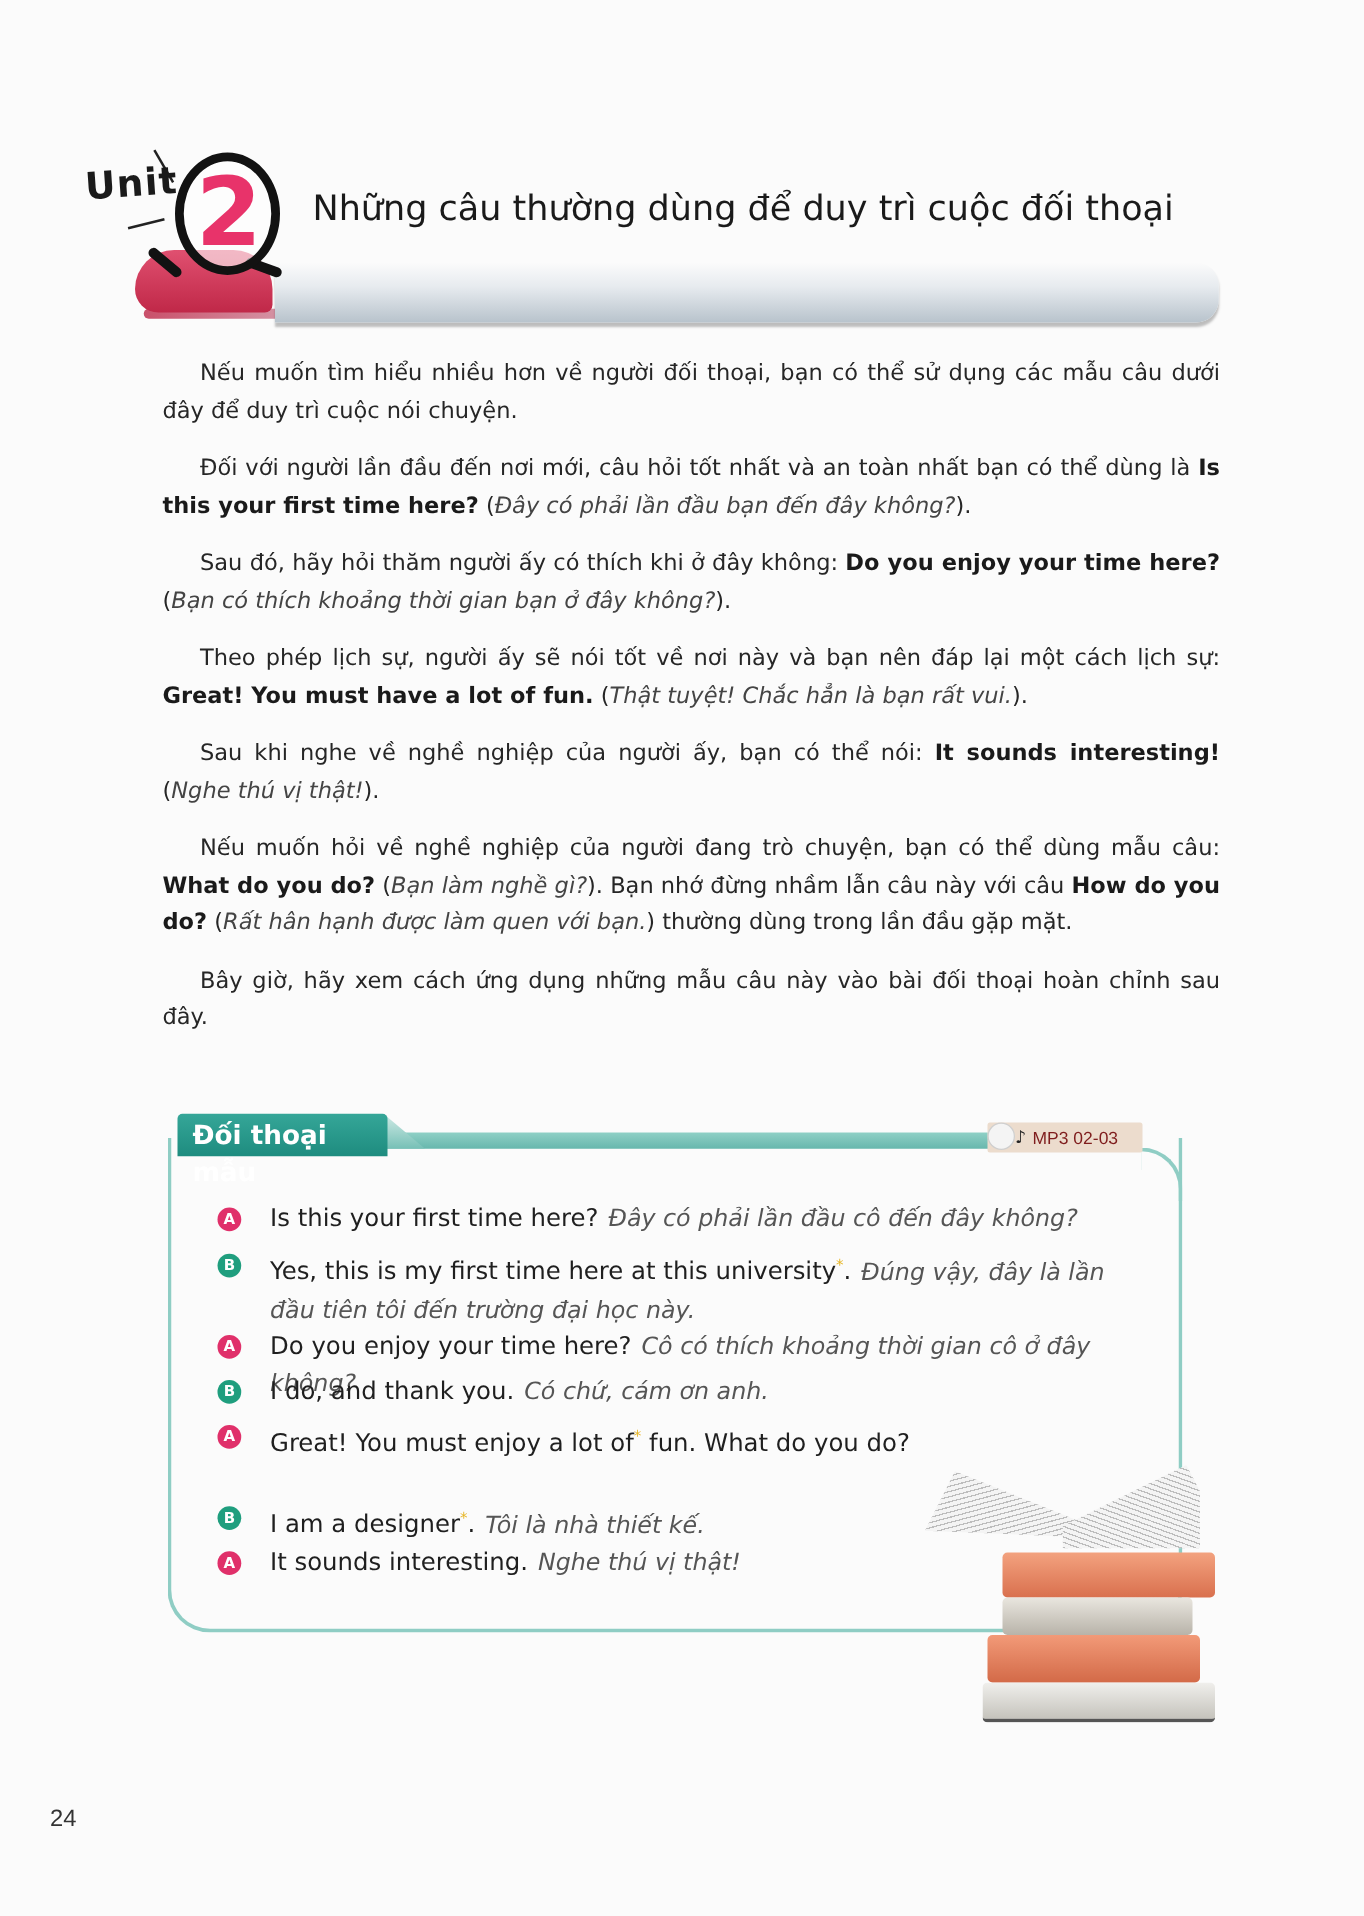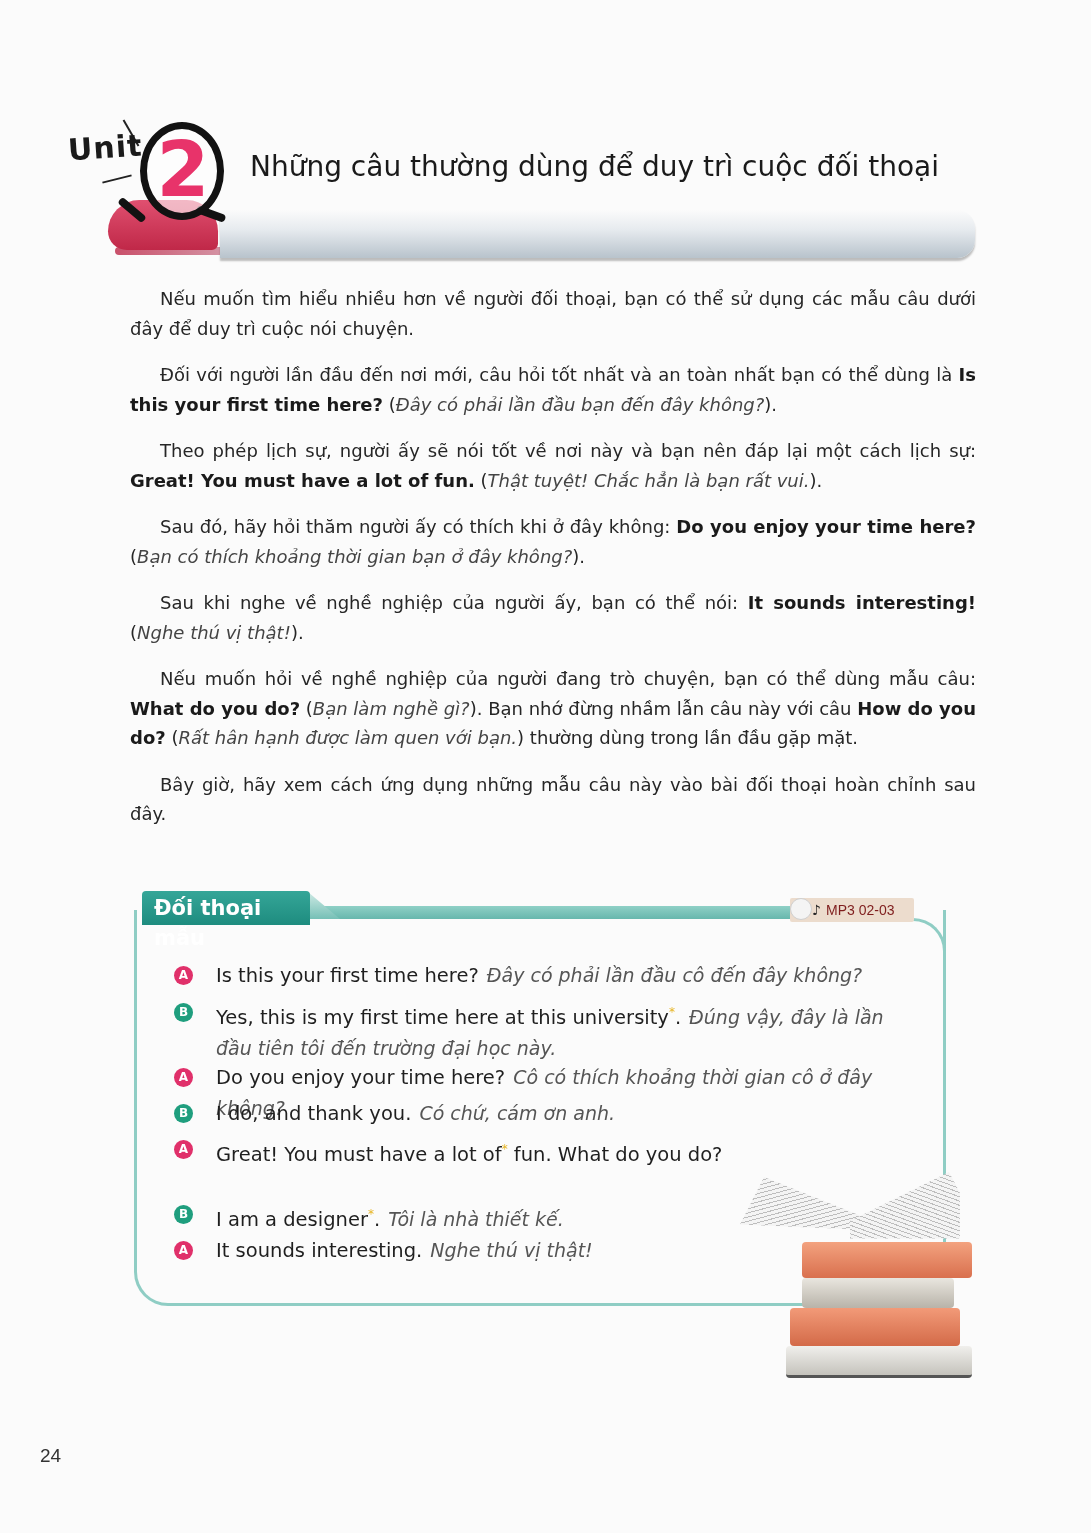--- a/index.html
+++ b/index.html
@@ -73,22 +73,22 @@
   <div class="leg-l"></div>
   <div class="leg-r"></div>
   <div class="unit-ring"></div>
   <div class="unit-num">2</div>
   <div class="unit-title">Những câu thường dùng để duy trì cuộc đối thoại</div>
 </div>
 
 <div class="body-text" id="body-text">
     <p><span>Nếu muốn tìm hiểu nhiều hơn về người đối thoại, bạn có thể sử dụng các mẫu câu dưới đây để duy trì cuộc nói chuyện.</span></p>
     <p><span>Đối với người lần đầu đến nơi mới, câu hỏi tốt nhất và an toàn nhất bạn có thể dùng là </span><b>Is this your first time here?</b><span> (</span><i>Đây có phải lần đầu bạn đến đây không?</i><span>).</span></p>
+    <p><span>Sau đó, hãy hỏi thăm người ấy có thích khi ở đây không: </span><b>Do you enjoy your time here?</b><span> (</span><i>Bạn có thích khoảng thời gian bạn ở đây không?</i><span>).</span></p>
     <p><span>Theo phép lịch sự, người ấy sẽ nói tốt về nơi này và bạn nên đáp lại một cách lịch sự: </span><b>Great! You must have a lot of fun.</b><span> (</span><i>Thật tuyệt! Chắc hẳn là bạn rất vui.</i><span>).</span></p>
-    <p><span>Sau đó, hãy hỏi thăm người ấy có thích khi ở đây không: </span><b>Do you enjoy your time here?</b><span> (</span><i>Bạn có thích khoảng thời gian bạn ở đây không?</i><span>).</span></p>
     <p><span>Sau khi nghe về nghề nghiệp của người ấy, bạn có thể nói: </span><b>It sounds interesting!</b><span> (</span><i>Nghe thú vị thật!</i><span>).</span></p>
     <p><span>Nếu muốn hỏi về nghề nghiệp của người đang trò chuyện, bạn có thể dùng mẫu câu: </span><b>What do you do?</b><span> (</span><i>Bạn làm nghề gì?</i><span>). Bạn nhớ đừng nhầm lẫn câu này với câu </span><b>How do you do?</b><span> (</span><i>Rất hân hạnh được làm quen với bạn.</i><span>) thường dùng trong lần đầu gặp mặt.</span></p>
     <p><span>Bây giờ, hãy xem cách ứng dụng những mẫu câu này vào bài đối thoại hoàn chỉnh sau đây.</span></p>
   </div>
 
 <div class="dialog-box"></div>
 <div class="dialog-topbar"></div>
 <div class="dialog-topbar-slope"></div>
 <div class="dialog-tab">
   <span class="dialog-tab-label">Đối thoại mẫu</span>
@@ -110,21 +110,21 @@
     <div class="dlg-line" style="top: 1062px;">
       <span class="speaker a">A</span>
       <div class="dlg-text"><span class="en">Do you enjoy your time here?</span><span class="vi">Cô có thích khoảng thời gian cô ở đây không?</span></div>
     </div>
     <div class="dlg-line" style="top: 1098px;">
       <span class="speaker b">B</span>
       <div class="dlg-text"><span class="en">I do, and thank you.</span><span class="vi">Có chứ, cám ơn anh.</span></div>
     </div>
     <div class="dlg-line" style="top: 1134px;">
       <span class="speaker a">A</span>
-      <div class="dlg-text"><span class="en">Great! You must have a lot of</span><span class="star">*</span><span class="en"> fun. What do you do?</span></div>
+      <div class="dlg-text"><span class="en">Great! You must enjoy a lot of</span><span class="star">*</span><span class="en"> fun. What do you do?</span></div>
     </div>
     <div class="dlg-line" style="top: 1199px;">
       <span class="speaker b">B</span>
       <div class="dlg-text"><span class="en">I am a designer</span><span class="star">*</span><span class="en">.</span><span class="vi">Tôi là nhà thiết kế.</span></div>
     </div>
     <div class="dlg-line" style="top: 1235px;">
       <span class="speaker a">A</span>
       <div class="dlg-text"><span class="en">It sounds interesting.</span><span class="vi">Nghe thú vị thật!</span></div>
     </div>
   </div>

